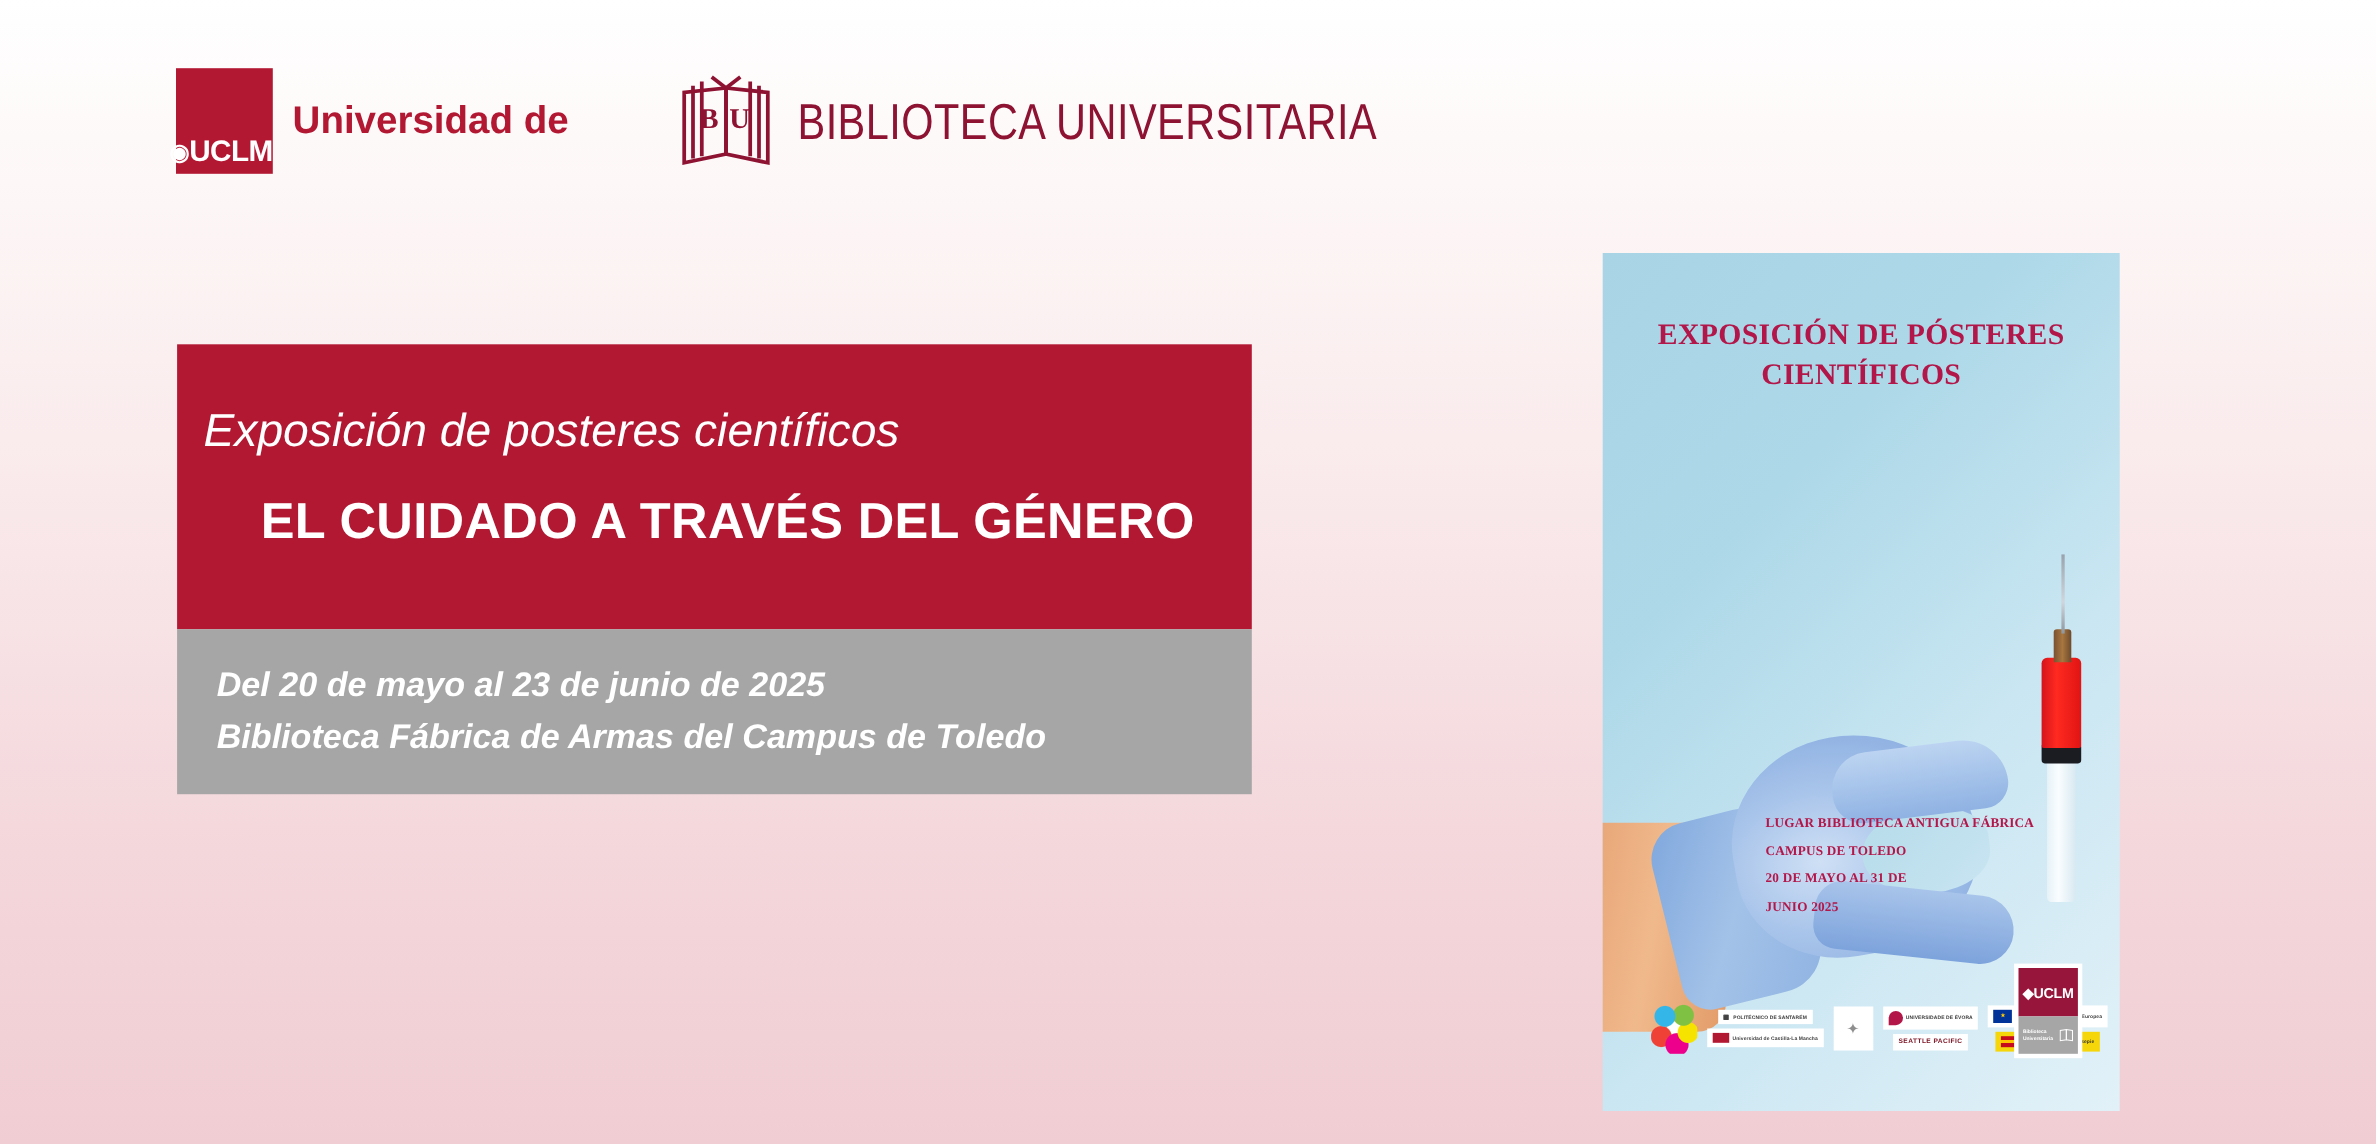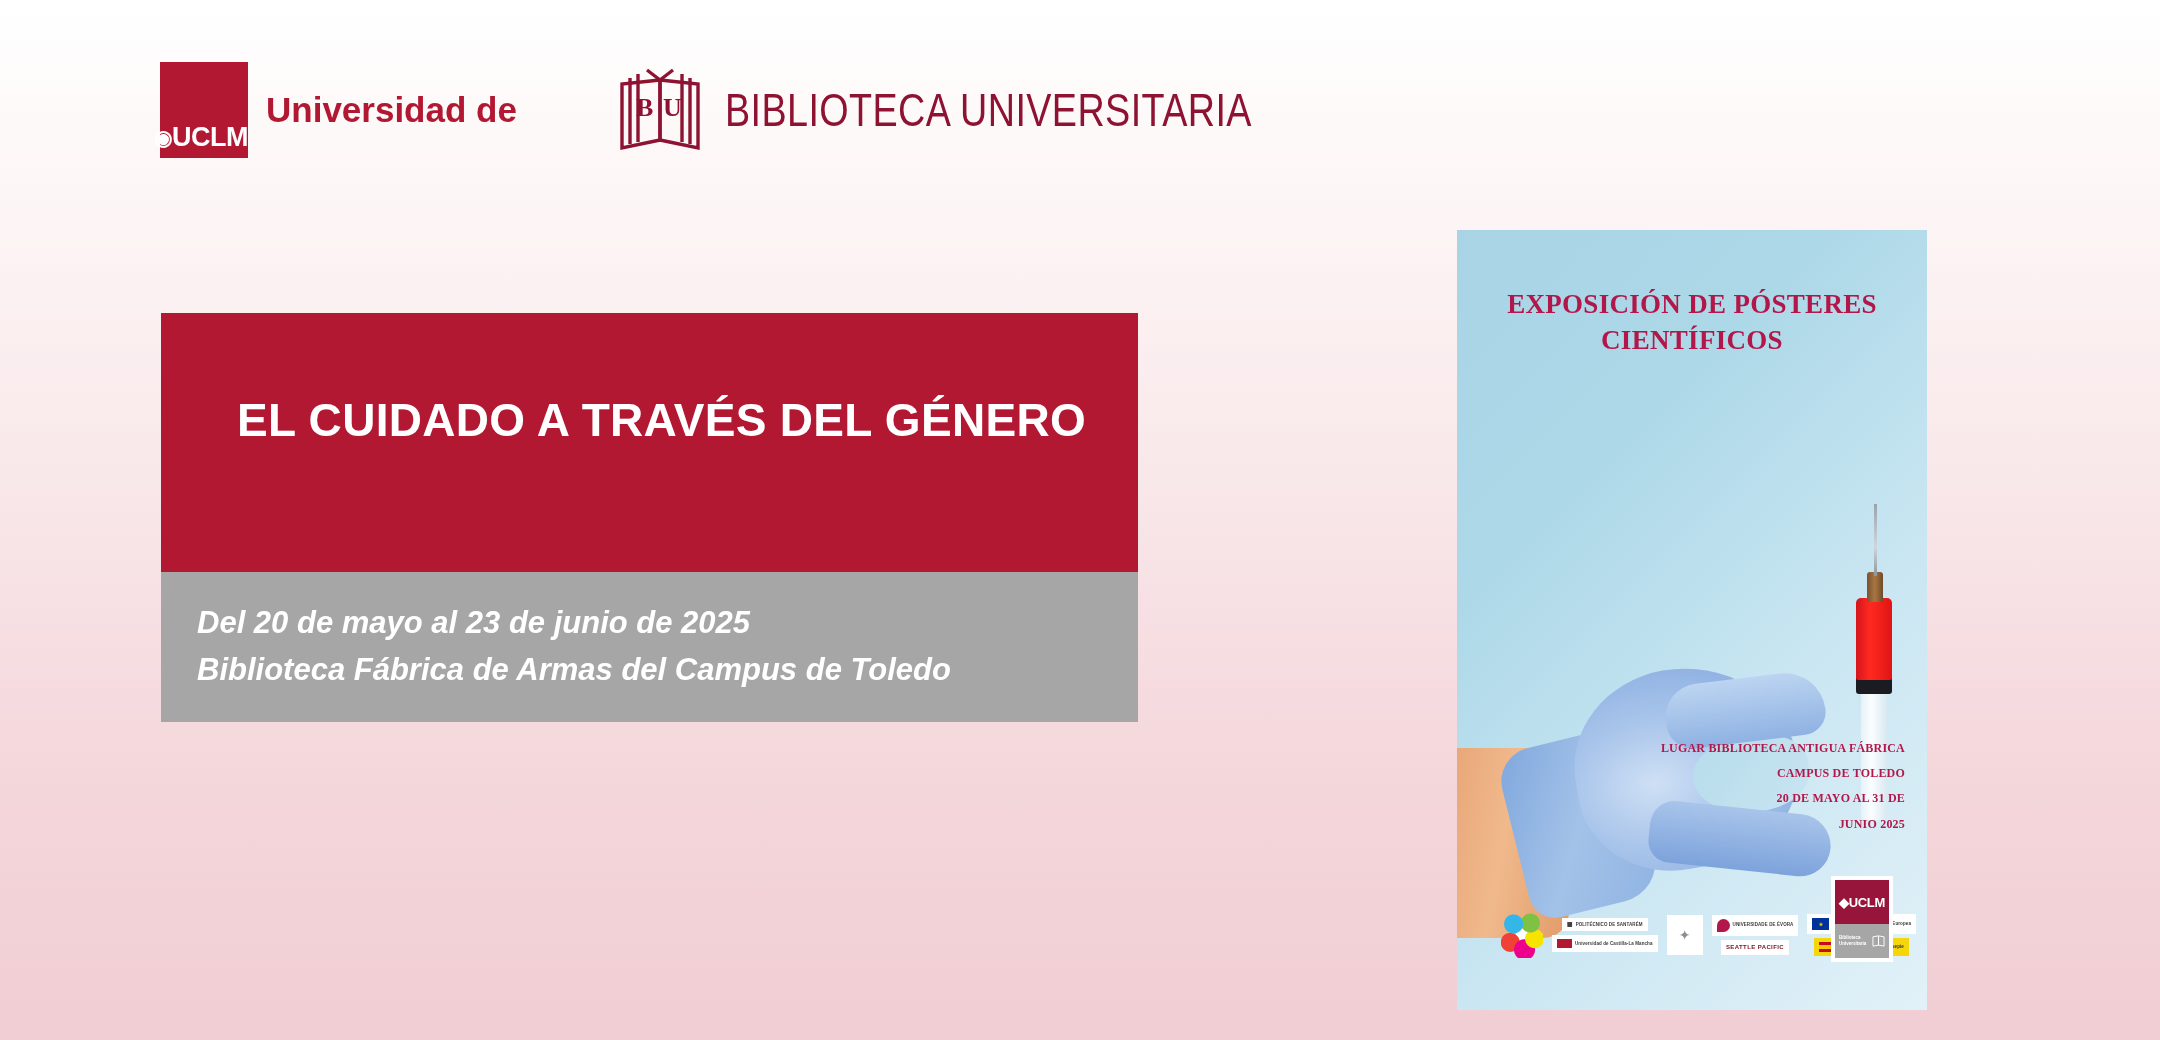--- a/index.html
+++ b/index.html
@@ -205,21 +205,21 @@
     position: absolute;
     left: 417px; bottom: 434px;
     width: 3px; height: 72px;
     background: linear-gradient(180deg, #9aa3ad 0%, #cfd6dd 60%, #8d959e 100%);
   }
 
   #poster-details {
     position: absolute;
     right: 22px; top: 506px;
     width: 300px;
-    text-align: right;
+    text-align: left;
     color: #B3174A;
     font-family: "Liberation Serif", serif;
     font-weight: bold;
     font-size: 12px;
     line-height: 2.1;
     letter-spacing: 0.2px;
   }
 
   
   #poster-sponsors {
@@ -323,20 +323,21 @@
         <text x="19" y="52">B</text>
         <text x="46" y="52">U</text>
       </g>
     </svg>
     <span class="bu-title">BIBLIOTECA UNIVERSITARIA</span>
   </div>
 
 </div>
 
 <div id="banner-red">
+  <div id="banner-subtitle">Exposición de posteres científicos</div>
   <div id="banner-title">EL CUIDADO A TRAVÉS DEL GÉNERO</div>
 </div>
 
 <div id="banner-gray">
   <div class="gray-line">Del 20 de mayo al 23 de junio de 2025</div>
   <div class="gray-line">Biblioteca Fábrica de Armas del Campus de Toledo</div>
 </div>
 
 <div id="poster">
 

